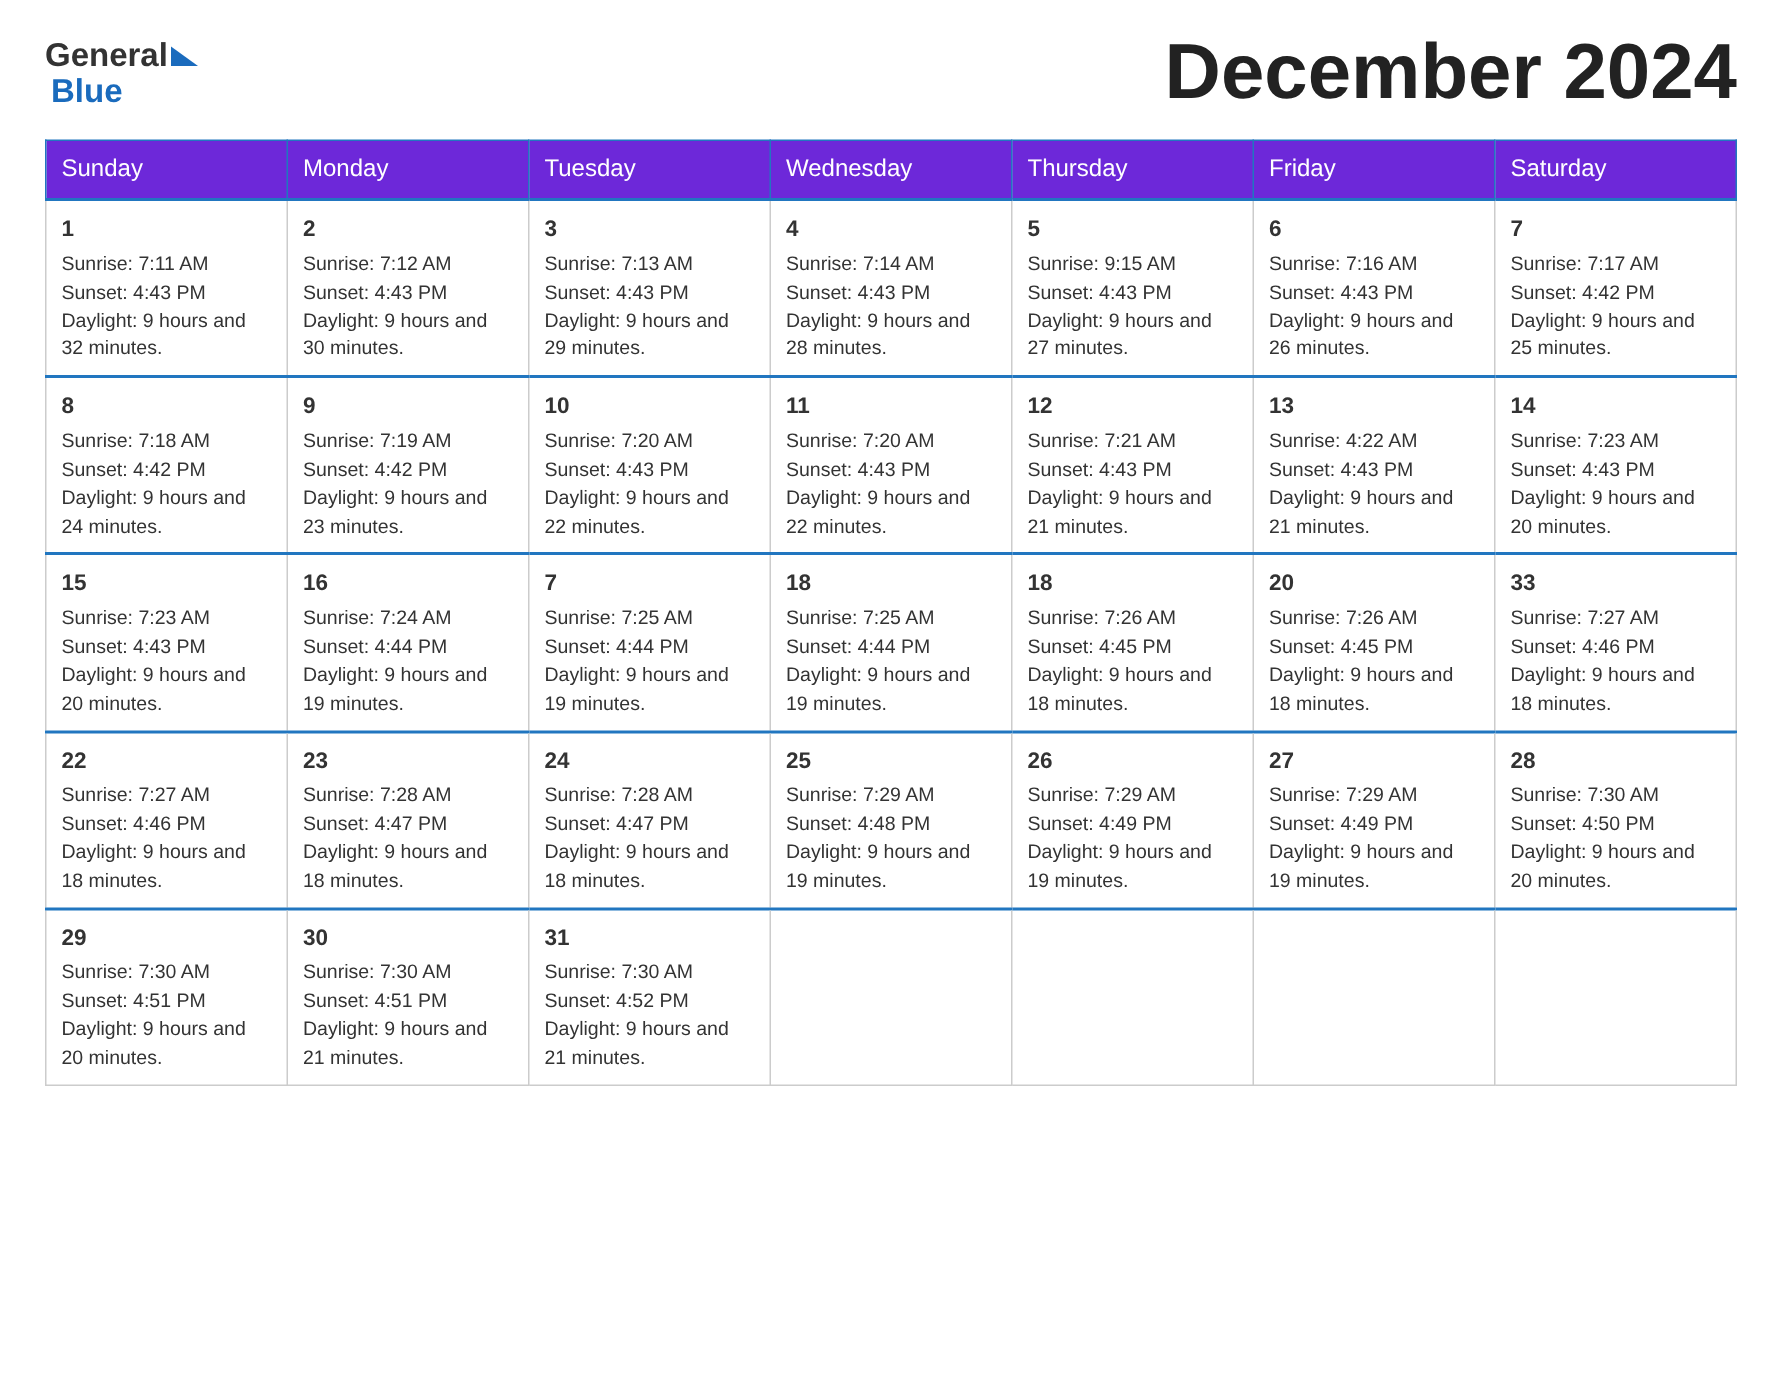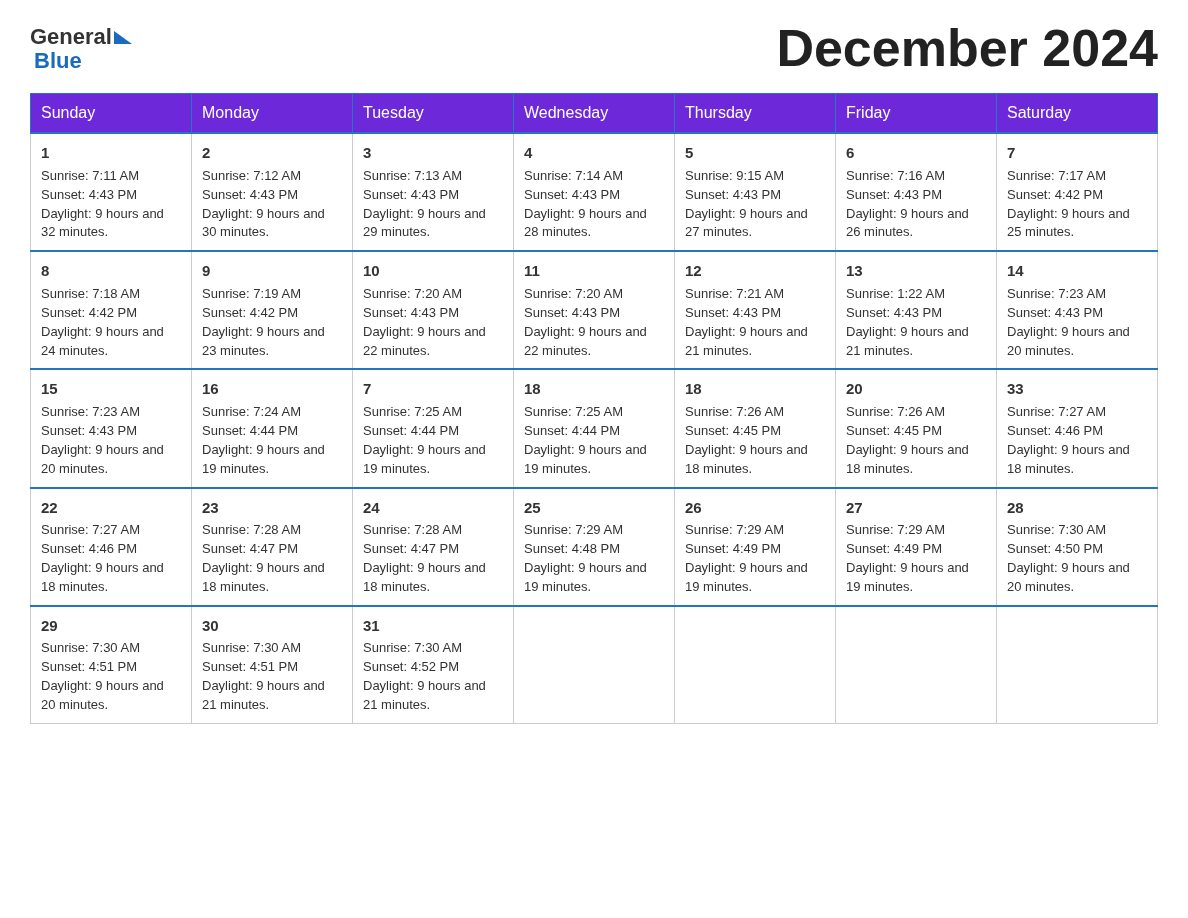--- a/index.html
+++ b/index.html
@@ -133,21 +133,21 @@
         <td><span class="day-num">5</span><span>Sunrise: 9:15 AM</span><br><span>Sunset: 4:43 PM</span><br><span>Daylight: 9 hours and 27 minutes.</span></td>
         <td><span class="day-num">6</span><span>Sunrise: 7:16 AM</span><br><span>Sunset: 4:43 PM</span><br><span>Daylight: 9 hours and 26 minutes.</span></td>
         <td><span class="day-num">7</span><span>Sunrise: 7:17 AM</span><br><span>Sunset: 4:42 PM</span><br><span>Daylight: 9 hours and 25 minutes.</span></td>
       </tr>
       <tr>
         <td><span class="day-num">8</span><span>Sunrise: 7:18 AM</span><br><span>Sunset: 4:42 PM</span><br><span>Daylight: 9 hours and 24 minutes.</span></td>
         <td><span class="day-num">9</span><span>Sunrise: 7:19 AM</span><br><span>Sunset: 4:42 PM</span><br><span>Daylight: 9 hours and 23 minutes.</span></td>
         <td><span class="day-num">10</span><span>Sunrise: 7:20 AM</span><br><span>Sunset: 4:43 PM</span><br><span>Daylight: 9 hours and 22 minutes.</span></td>
         <td><span class="day-num">11</span><span>Sunrise: 7:20 AM</span><br><span>Sunset: 4:43 PM</span><br><span>Daylight: 9 hours and 22 minutes.</span></td>
         <td><span class="day-num">12</span><span>Sunrise: 7:21 AM</span><br><span>Sunset: 4:43 PM</span><br><span>Daylight: 9 hours and 21 minutes.</span></td>
-        <td><span class="day-num">13</span><span>Sunrise: 1:22 AM</span><br><span>Sunset: 4:43 PM</span><br><span>Daylight: 9 hours and 21 minutes.</span></td>
+        <td><span class="day-num">13</span><span>Sunrise: 4:22 AM</span><br><span>Sunset: 4:43 PM</span><br><span>Daylight: 9 hours and 21 minutes.</span></td>
         <td><span class="day-num">14</span><span>Sunrise: 7:23 AM</span><br><span>Sunset: 4:43 PM</span><br><span>Daylight: 9 hours and 20 minutes.</span></td>
       </tr>
       <tr>
         <td><span class="day-num">15</span><span>Sunrise: 7:23 AM</span><br><span>Sunset: 4:43 PM</span><br><span>Daylight: 9 hours and 20 minutes.</span></td>
         <td><span class="day-num">16</span><span>Sunrise: 7:24 AM</span><br><span>Sunset: 4:44 PM</span><br><span>Daylight: 9 hours and 19 minutes.</span></td>
         <td><span class="day-num">7</span><span>Sunrise: 7:25 AM</span><br><span>Sunset: 4:44 PM</span><br><span>Daylight: 9 hours and 19 minutes.</span></td>
         <td><span class="day-num">18</span><span>Sunrise: 7:25 AM</span><br><span>Sunset: 4:44 PM</span><br><span>Daylight: 9 hours and 19 minutes.</span></td>
         <td><span class="day-num">18</span><span>Sunrise: 7:26 AM</span><br><span>Sunset: 4:45 PM</span><br><span>Daylight: 9 hours and 18 minutes.</span></td>
         <td><span class="day-num">20</span><span>Sunrise: 7:26 AM</span><br><span>Sunset: 4:45 PM</span><br><span>Daylight: 9 hours and 18 minutes.</span></td>
         <td><span class="day-num">33</span><span>Sunrise: 7:27 AM</span><br><span>Sunset: 4:46 PM</span><br><span>Daylight: 9 hours and 18 minutes.</span></td>

